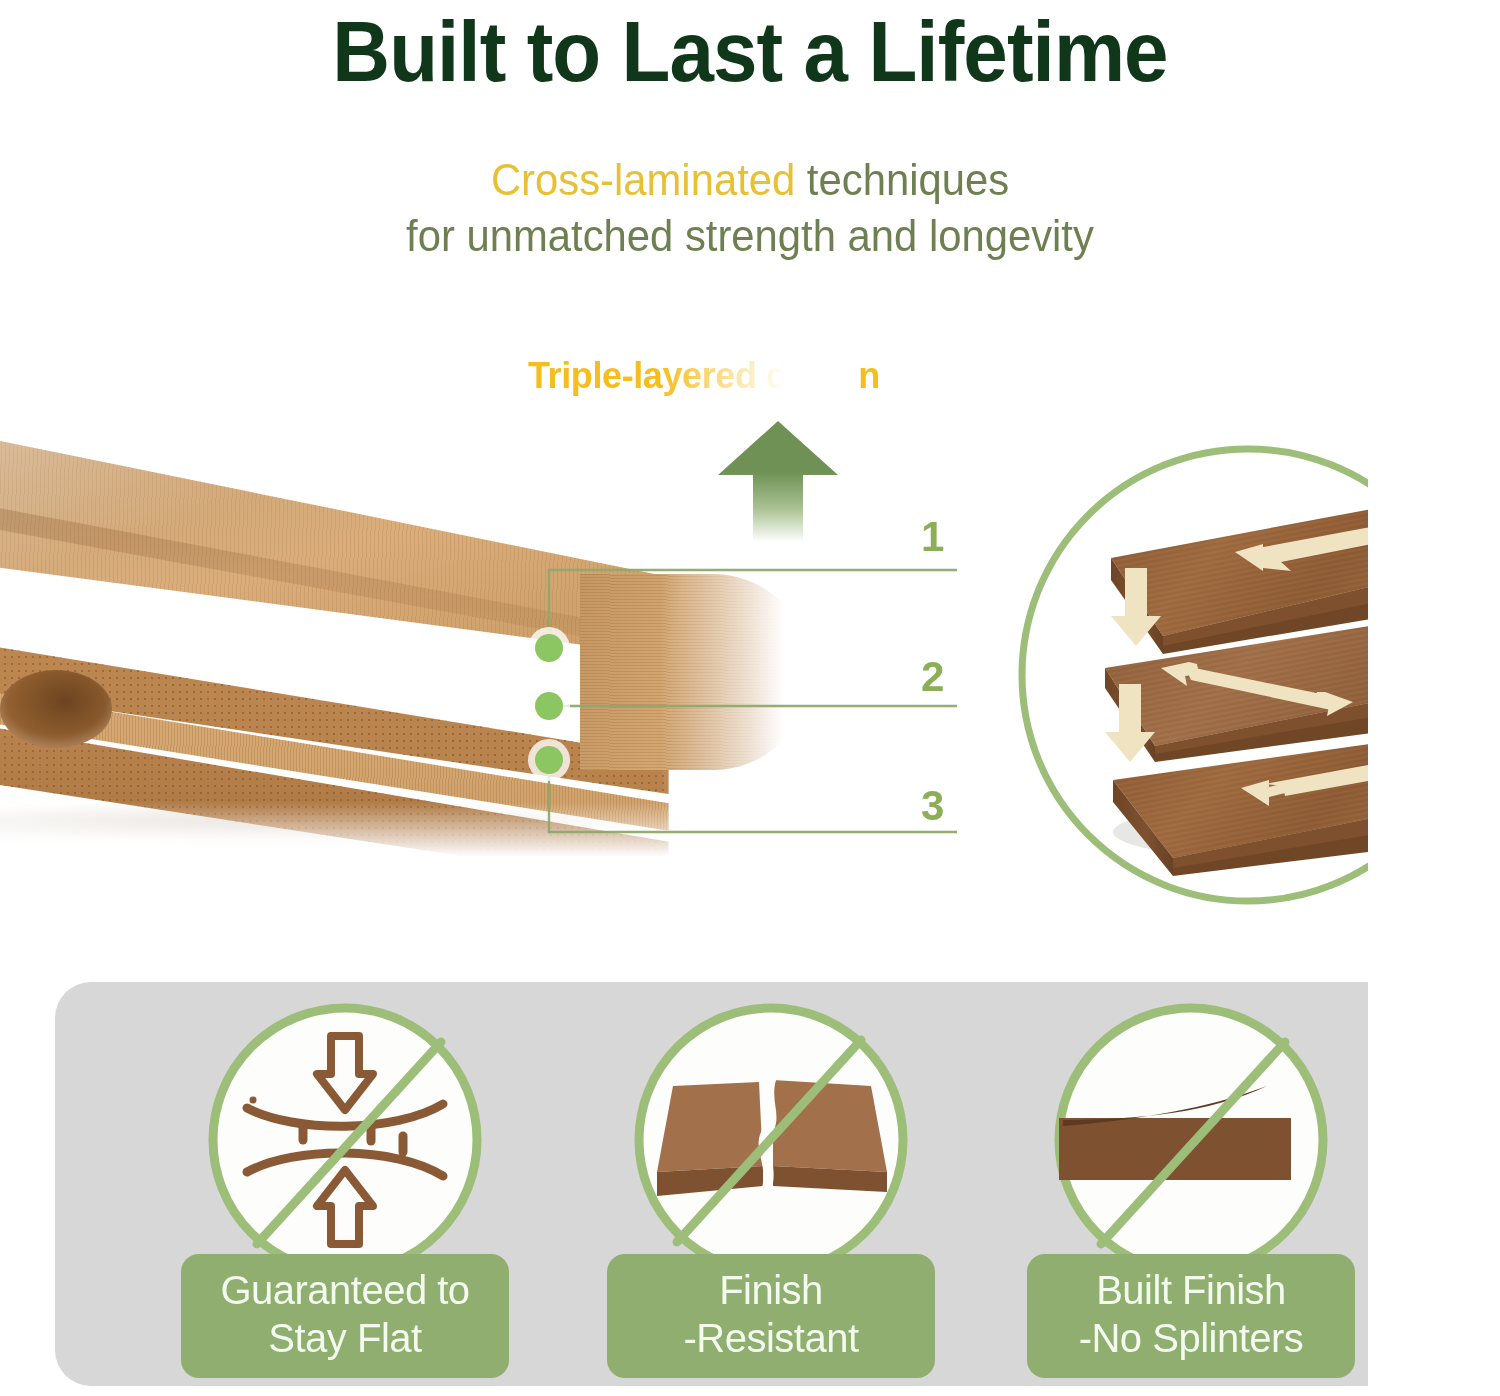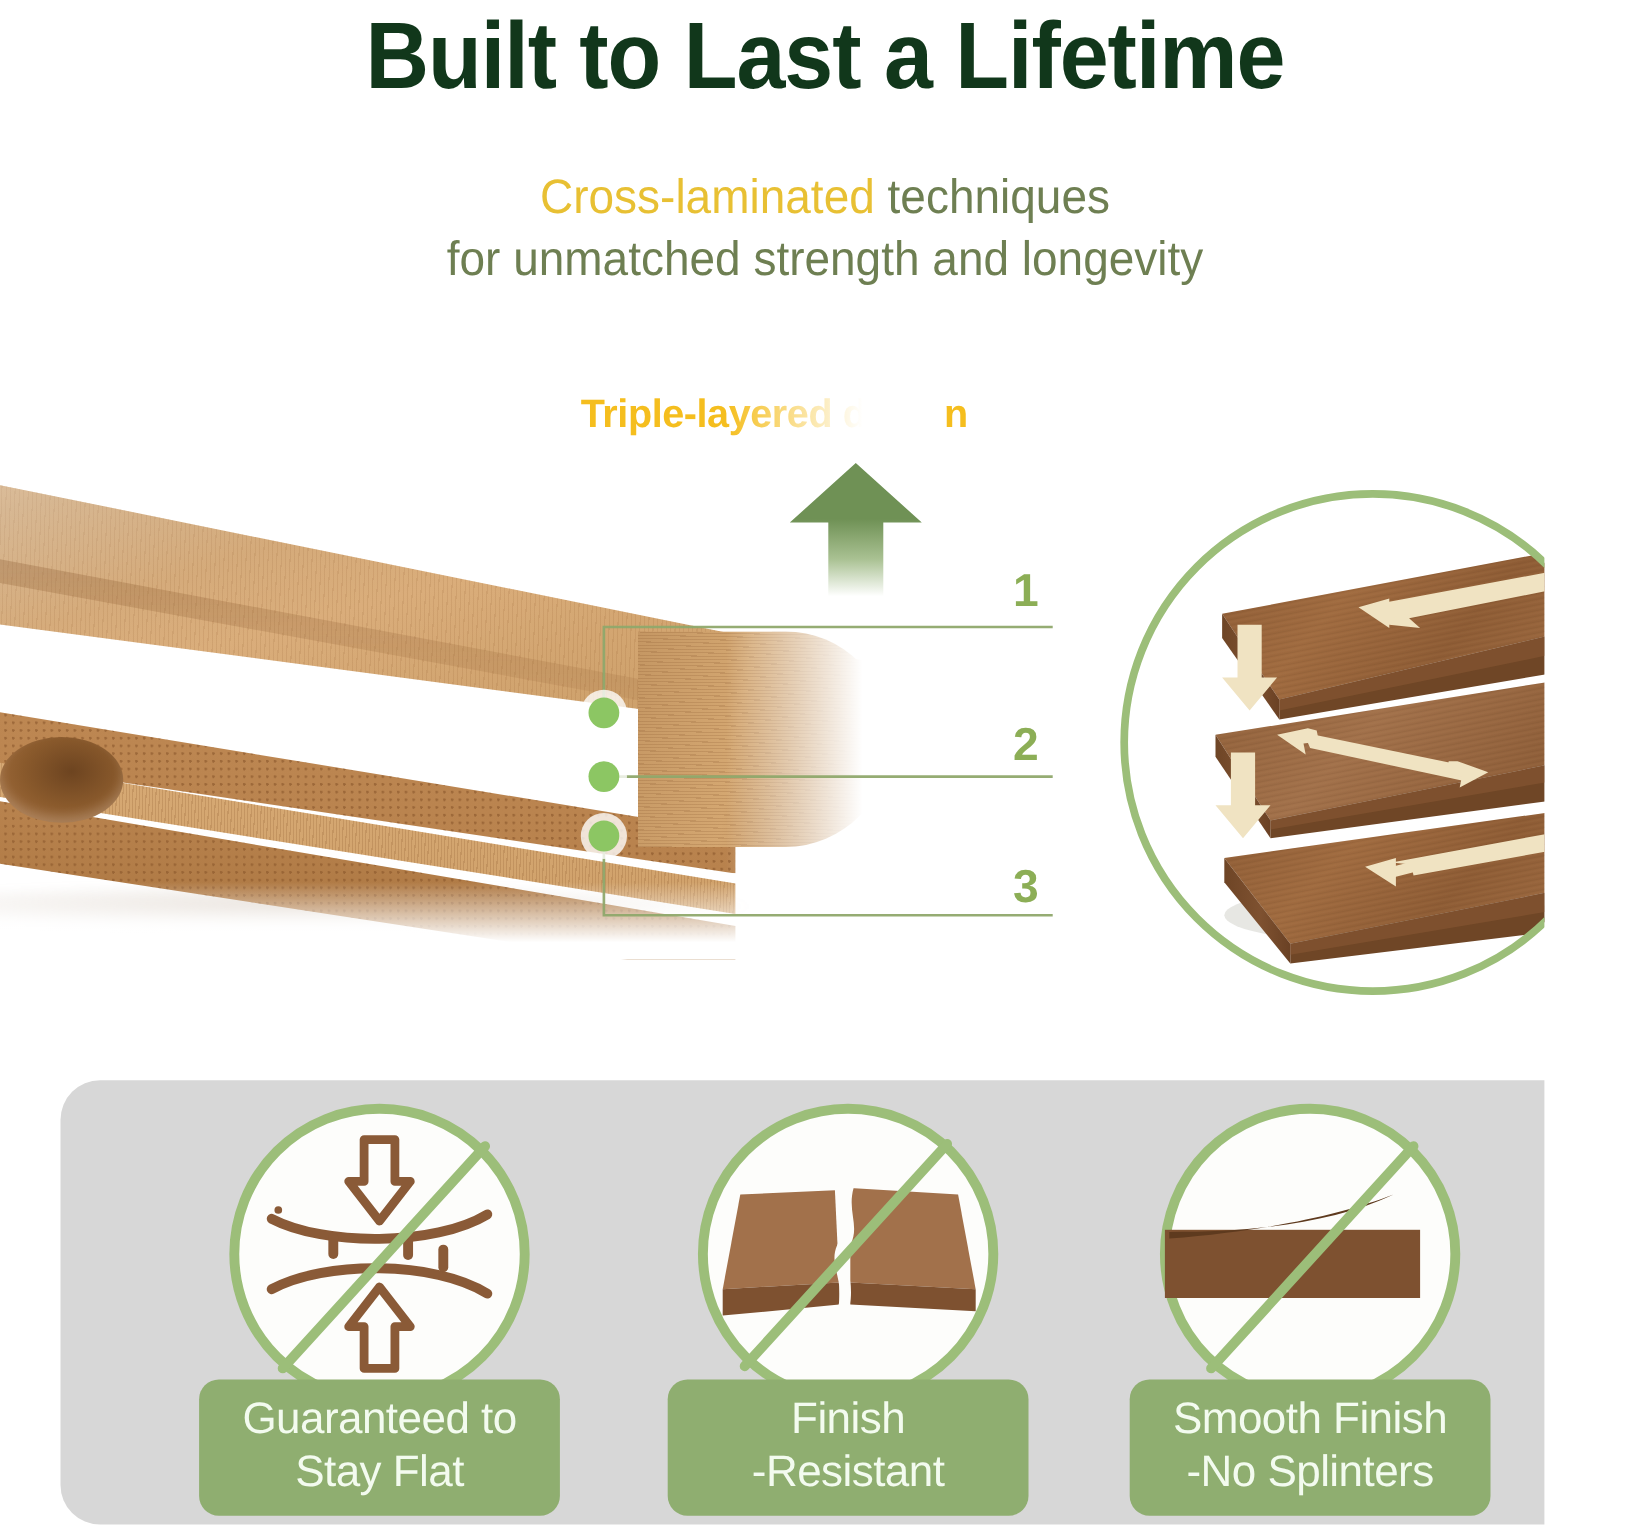--- a/index.html
+++ b/index.html
@@ -9,21 +9,20 @@
   }
   body {
     font-family: "Liberation Sans", sans-serif;
   }
   #page {
     position: relative;
     width: 1368px;
     height: 1396px;
     background: #ffffff;
     overflow: hidden;
-    padding-left: 36px;
   }
 
   
   #headline {
     position: absolute;
     left: 0;
     top: 2px;
     width: 1500px;
     text-align: center;
     font-size: 86px;
@@ -467,19 +466,19 @@
     <div class="feature" id="feature-2">
       <svg class="feature-circle" viewBox="0 0 280 280">
         <circle cx="140" cy="140" r="132" fill="#FDFDFB" stroke="#9CBE79" stroke-width="9"></circle>
 
         <rect x="8" y="118" width="232" height="62" fill="#7E5130"></rect>
 
         <path d="M12 120 C 90 120, 160 112, 216 86 C 168 104, 108 118, 12 126 Z" fill="#5E3A1E"></path>
 
         <line x1="50" y1="244" x2="234" y2="42" stroke="#9CBE79" stroke-width="9" stroke-linecap="round"></line>
       </svg>
-      <div class="feature-label">Smooth Finish
+      <div class="feature-label">Built Finish
 -No Splinters</div>
     </div>
 
   </div>
 
 </div>
 
 </body></html>

